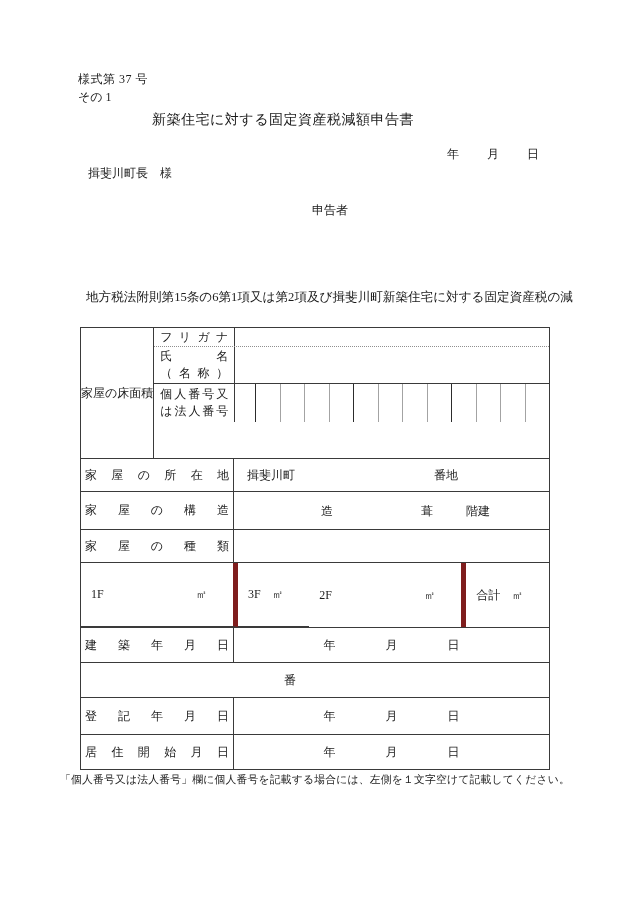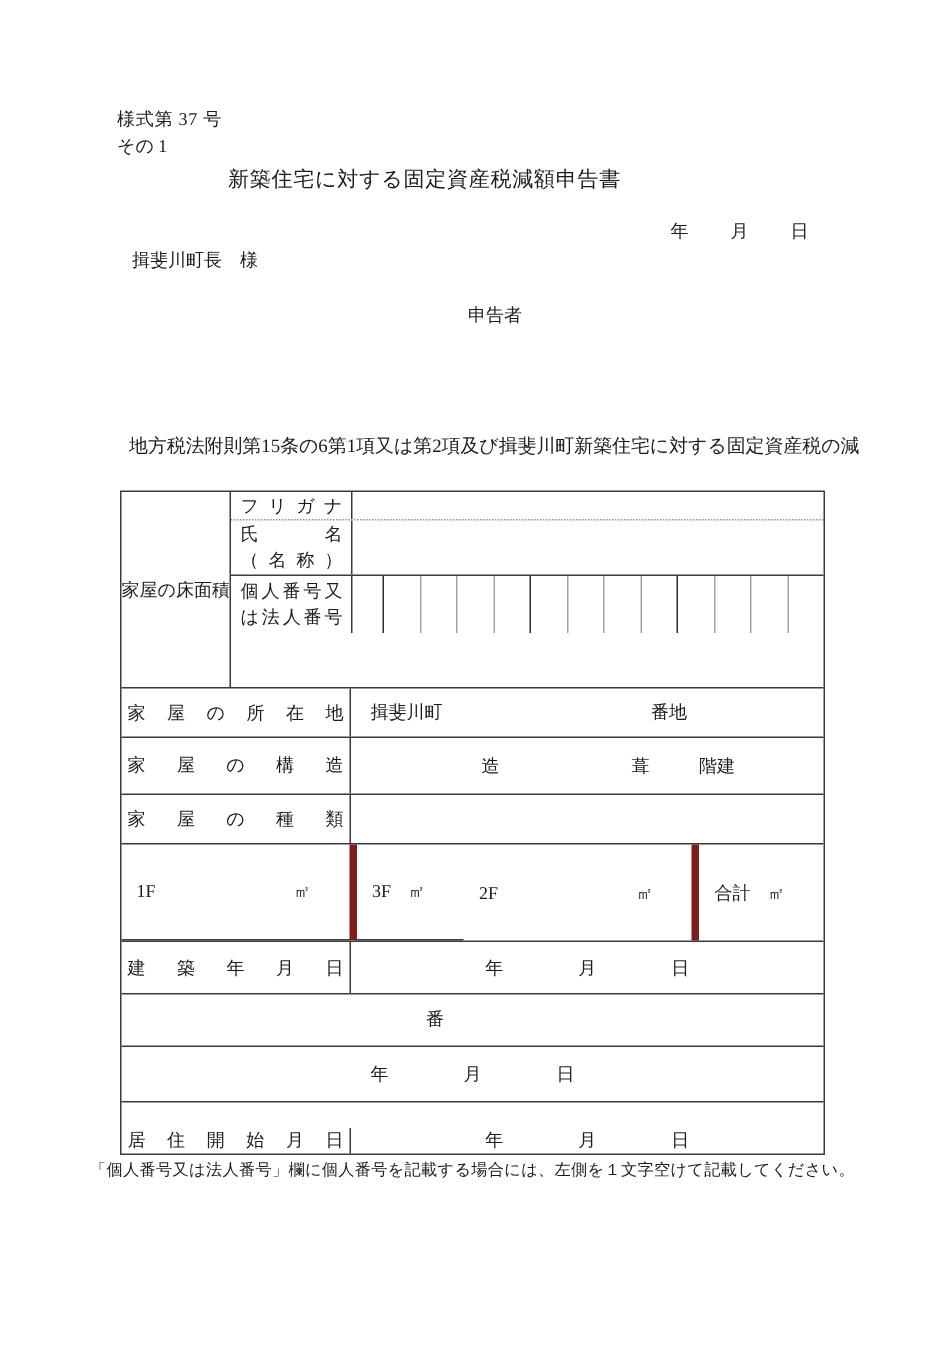--- a/index.html
+++ b/index.html
@@ -29,21 +29,21 @@
   .decl-line1 { padding-left: 24px; }
 
   
   .tbl {
     left: 80px; top: 327px; width: 470px; height: 443px;
     border: 1px solid #3a3a3a;
     display: flex; flex-direction: column;
     background: #fff;
   }
   .trow { display: flex; border-bottom: 1px solid #3a3a3a; flex: 0 0 auto; }
-  .trow.last { border-bottom: none; align-items: flex-end; }
+  .trow.last { border-bottom: none; }
 
   .lblcell {
     flex: 0 0 153px; border-right: 1px solid #3a3a3a;
     display: flex; align-items: center; padding: 0 4px;
   }
   .jspan { width: 100%; text-align: justify; text-align-last: justify; white-space: nowrap; }
   .jwrap { width: 100%; text-align: justify; text-align-last: justify; line-height: 17px; }
 
   .valcell { flex: 1 1 auto; position: relative; }
   .valcell .vspan { position: absolute; top: 50%; transform: translateY(-50%); }
@@ -206,20 +206,23 @@
     </div>
   </div>
 
   <div class="trow" style="height:35px">
     <div class="valcell">
       <span class="vspan" style="left:203px">番</span>
     </div>
   </div>
 
   <div class="trow" style="height:37px">
+    <div class="lblcell">
+      <span class="jspan">登記年月日</span>
+    </div>
     <div class="datecell">
       <span>年</span>
       <span>月</span>
       <span>日</span>
     </div>
   </div>
 
   <div class="trow last" style="height:34px">
     <div class="lblcell">
       <span class="jspan">居住開始月日</span>

